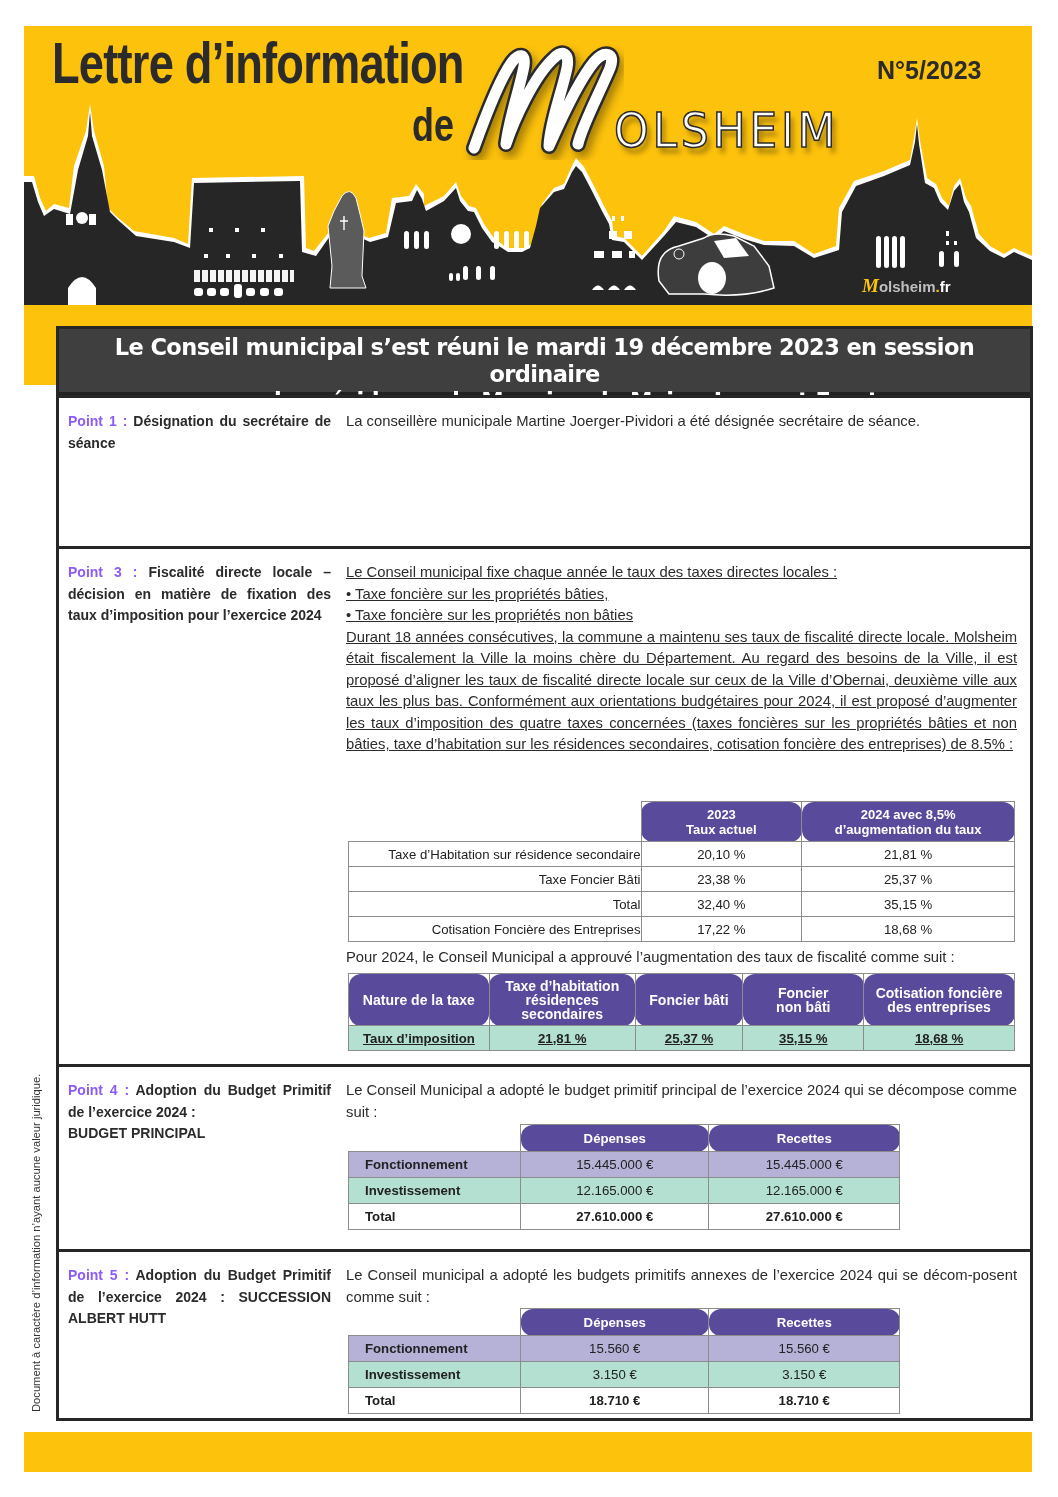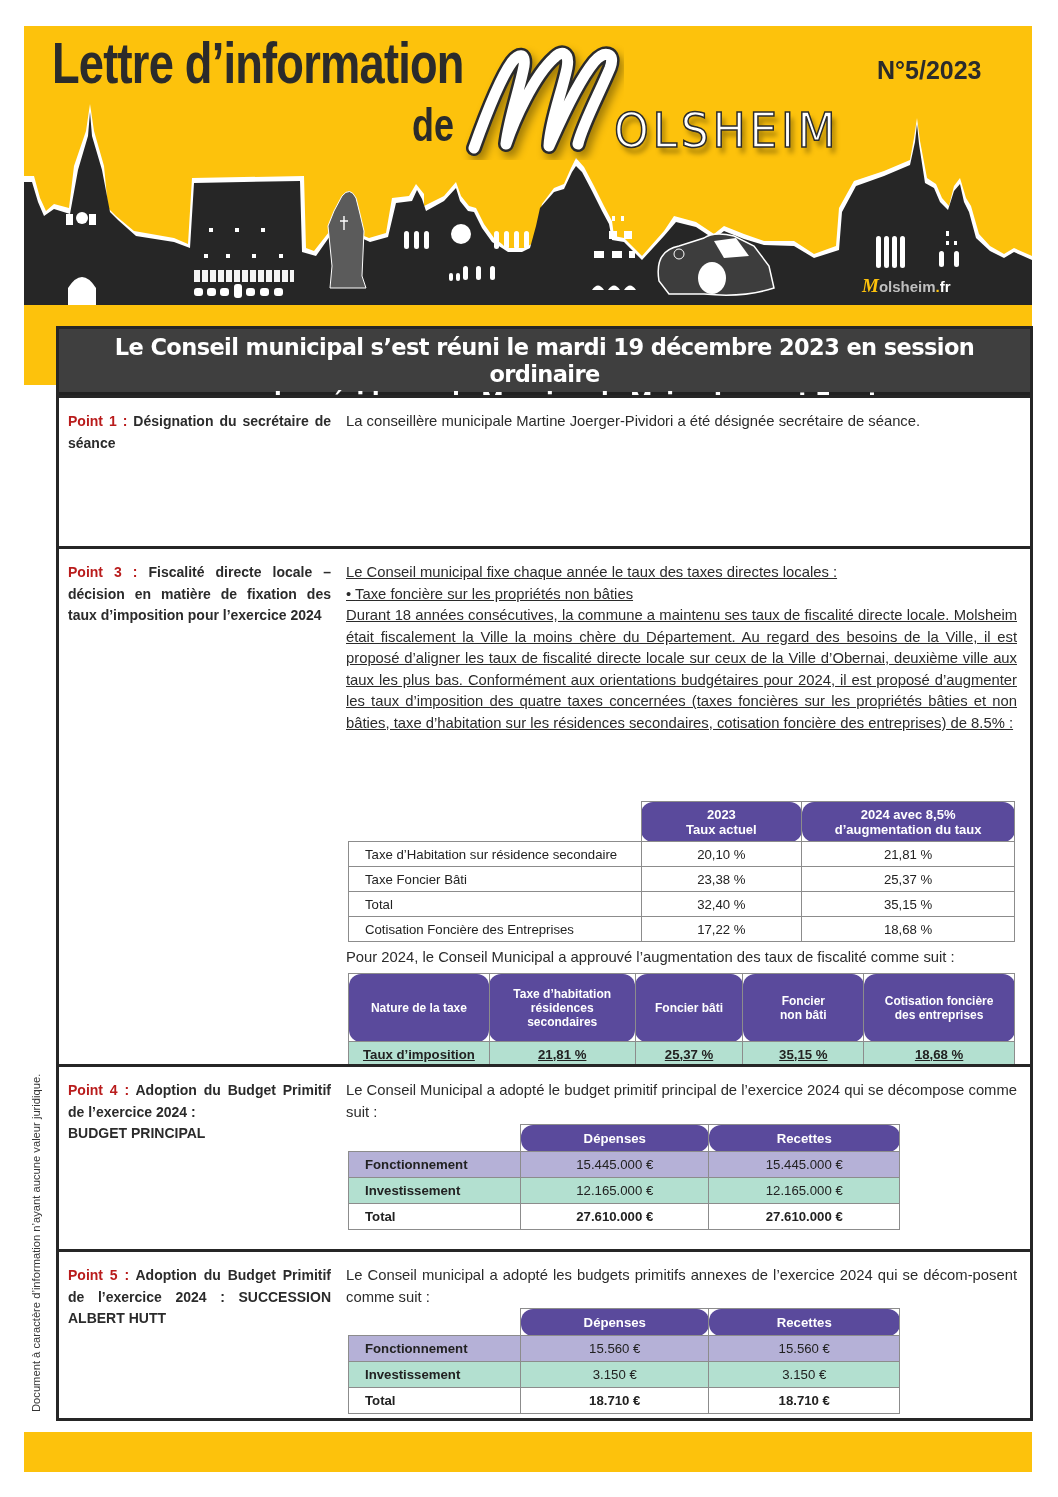--- a/index.html
+++ b/index.html
@@ -22,39 +22,39 @@
   
   .disclaimer { position: absolute; left: 30px; top: 1412px; transform: rotate(-90deg); transform-origin: left top; font-size: 11.2px; color: #333; white-space: nowrap; }
 
   
   .frame { position: absolute; left: 56px; top: 326px; width: 977px; height: 1095px; border: 3px solid #262626; background: #fff; }
   .heading { height: 66px; background: #3f3f3f; color: #ffffff; text-align: center; font-weight: bold; font-size: 22.5px; line-height: 27px; padding-top: 5px; border-bottom: 3px solid #222; font-family: "DejaVu Sans", sans-serif; letter-spacing: -0.6px; }
   .heading span { display: block; }
 
   .point { position: absolute; left: 0; width: 971px; border-top: 3px solid #262626; }
   .point .label { position: absolute; left: 9px; top: 13px; width: 263px; font-size: 14px; line-height: 21.5px; font-weight: bold; color: #2b2b2b; text-align: justify; }
-  .point .label .num { color: #b91c1c; font-weight: bold; }
+  .point .label .num { color: #8b5cf6; font-weight: bold; }
   .point .body { position: absolute; left: 287px; top: 13px; width: 671px; font-size: 14.8px; line-height: 21.5px; color: #2b2b2b; text-align: justify; }
   .body p { margin: 0; text-decoration: underline; }
   .body .bullet::before { content: "\2022  "; }
 
   
   table { border-collapse: collapse; font-size: 13.2px; color: #222; }
   td, th { border: 1px solid #8c8c8c; }
   .purple { background: #5a4a9c; color: #ffffff; font-weight: bold; text-align: center; border-radius: 12px; }
   .lav { background: #b5b1d7; }
   .mint { background: #b3e0d0; }
   .tbl-rates { position: absolute; left: 289px; top: 472px; width: 667px; }
   .tbl-rates th.blank { background: #fff; border: none; border-bottom: 1px solid #8c8c8c; }
   .tbl-rates th { height: 40px; font-size: 13px; line-height: 15px; }
-  .tbl-rates td { height: 25px; padding-left: 16px; }
+  .tbl-rates td { height: 25px; padding-left: 16px; text-align: right; }
   .tbl-rates td.c { text-align: center; padding-left: 0; }
 
   .tbl-final { position: absolute; left: 289px; top: 646px; width: 667px; }
-  .tbl-final th { height: 68px; font-size: 12px; line-height: 14px; }
+  .tbl-final th { height: 52px; font-size: 14px; line-height: 14px; }
   .tbl-final td { height: 25px; text-align: center; font-weight: bold; text-decoration: underline; }
 
   .tbl-budget { position: absolute; left: 289px; width: 552px; }
   .tbl-budget th.blank { background: #fff; border: none; border-bottom: 1px solid #8c8c8c; }
   .tbl-budget th { height: 27px; }
   .tbl-budget td { height: 26px; text-align: center; }
   .tbl-budget td.rl { text-align: left; padding-left: 16px; font-weight: bold; }
   .tbl-budget tr.total td { font-weight: bold; background: #fff; }
   .tbl-budget tr.total td.rl { font-weight: bold; }
 
@@ -181,20 +181,21 @@
   <section class="point" style="top:66px;height:63px;">
     <div class="label"><span class="num">Point 1 :</span> <span>Désignation du secrétaire de séance</span></div>
     <div class="body">La conseillère municipale Martine Joerger-Pividori a été désignée secrétaire de séance.</div>
   </section>
 
 
   <section class="point" style="top:217px;height:518px;">
     <div class="label"><span class="num">Point 3 :</span> <span>Fiscalité directe locale – décision en matière de fixation des taux d’imposition pour l’exercice 2024</span></div>
     <div class="body">
       <p>Le Conseil municipal fixe chaque année le taux des taxes directes locales :</p>
+      <p class="bullet">Taxe foncière sur les propriétés bâties,</p>
       <p class="bullet">Taxe foncière sur les propriétés non bâties</p>
       <p>Durant 18 années consécutives, la commune a maintenu ses taux de fiscalité directe locale. Molsheim était fiscalement la Ville la moins chère du Département. Au regard des besoins de la Ville, il est proposé d’aligner les taux de fiscalité directe locale sur ceux de la Ville d’Obernai, deuxième ville aux taux les plus bas. Conformément aux orientations budgétaires pour 2024, il est proposé d’augmenter les taux d’imposition des quatre taxes concernées (taxes foncières sur les propriétés bâties et non bâties, taxe d’habitation sur les résidences secondaires, cotisation foncière des entreprises) de 8.5% :</p>
     </div>
 
     <table class="tbl-rates" style="top:252px;left:289px;">
       <colgroup>
           <col style="width:293px">
           <col style="width:161px">
           <col style="width:213px">
         </colgroup>

